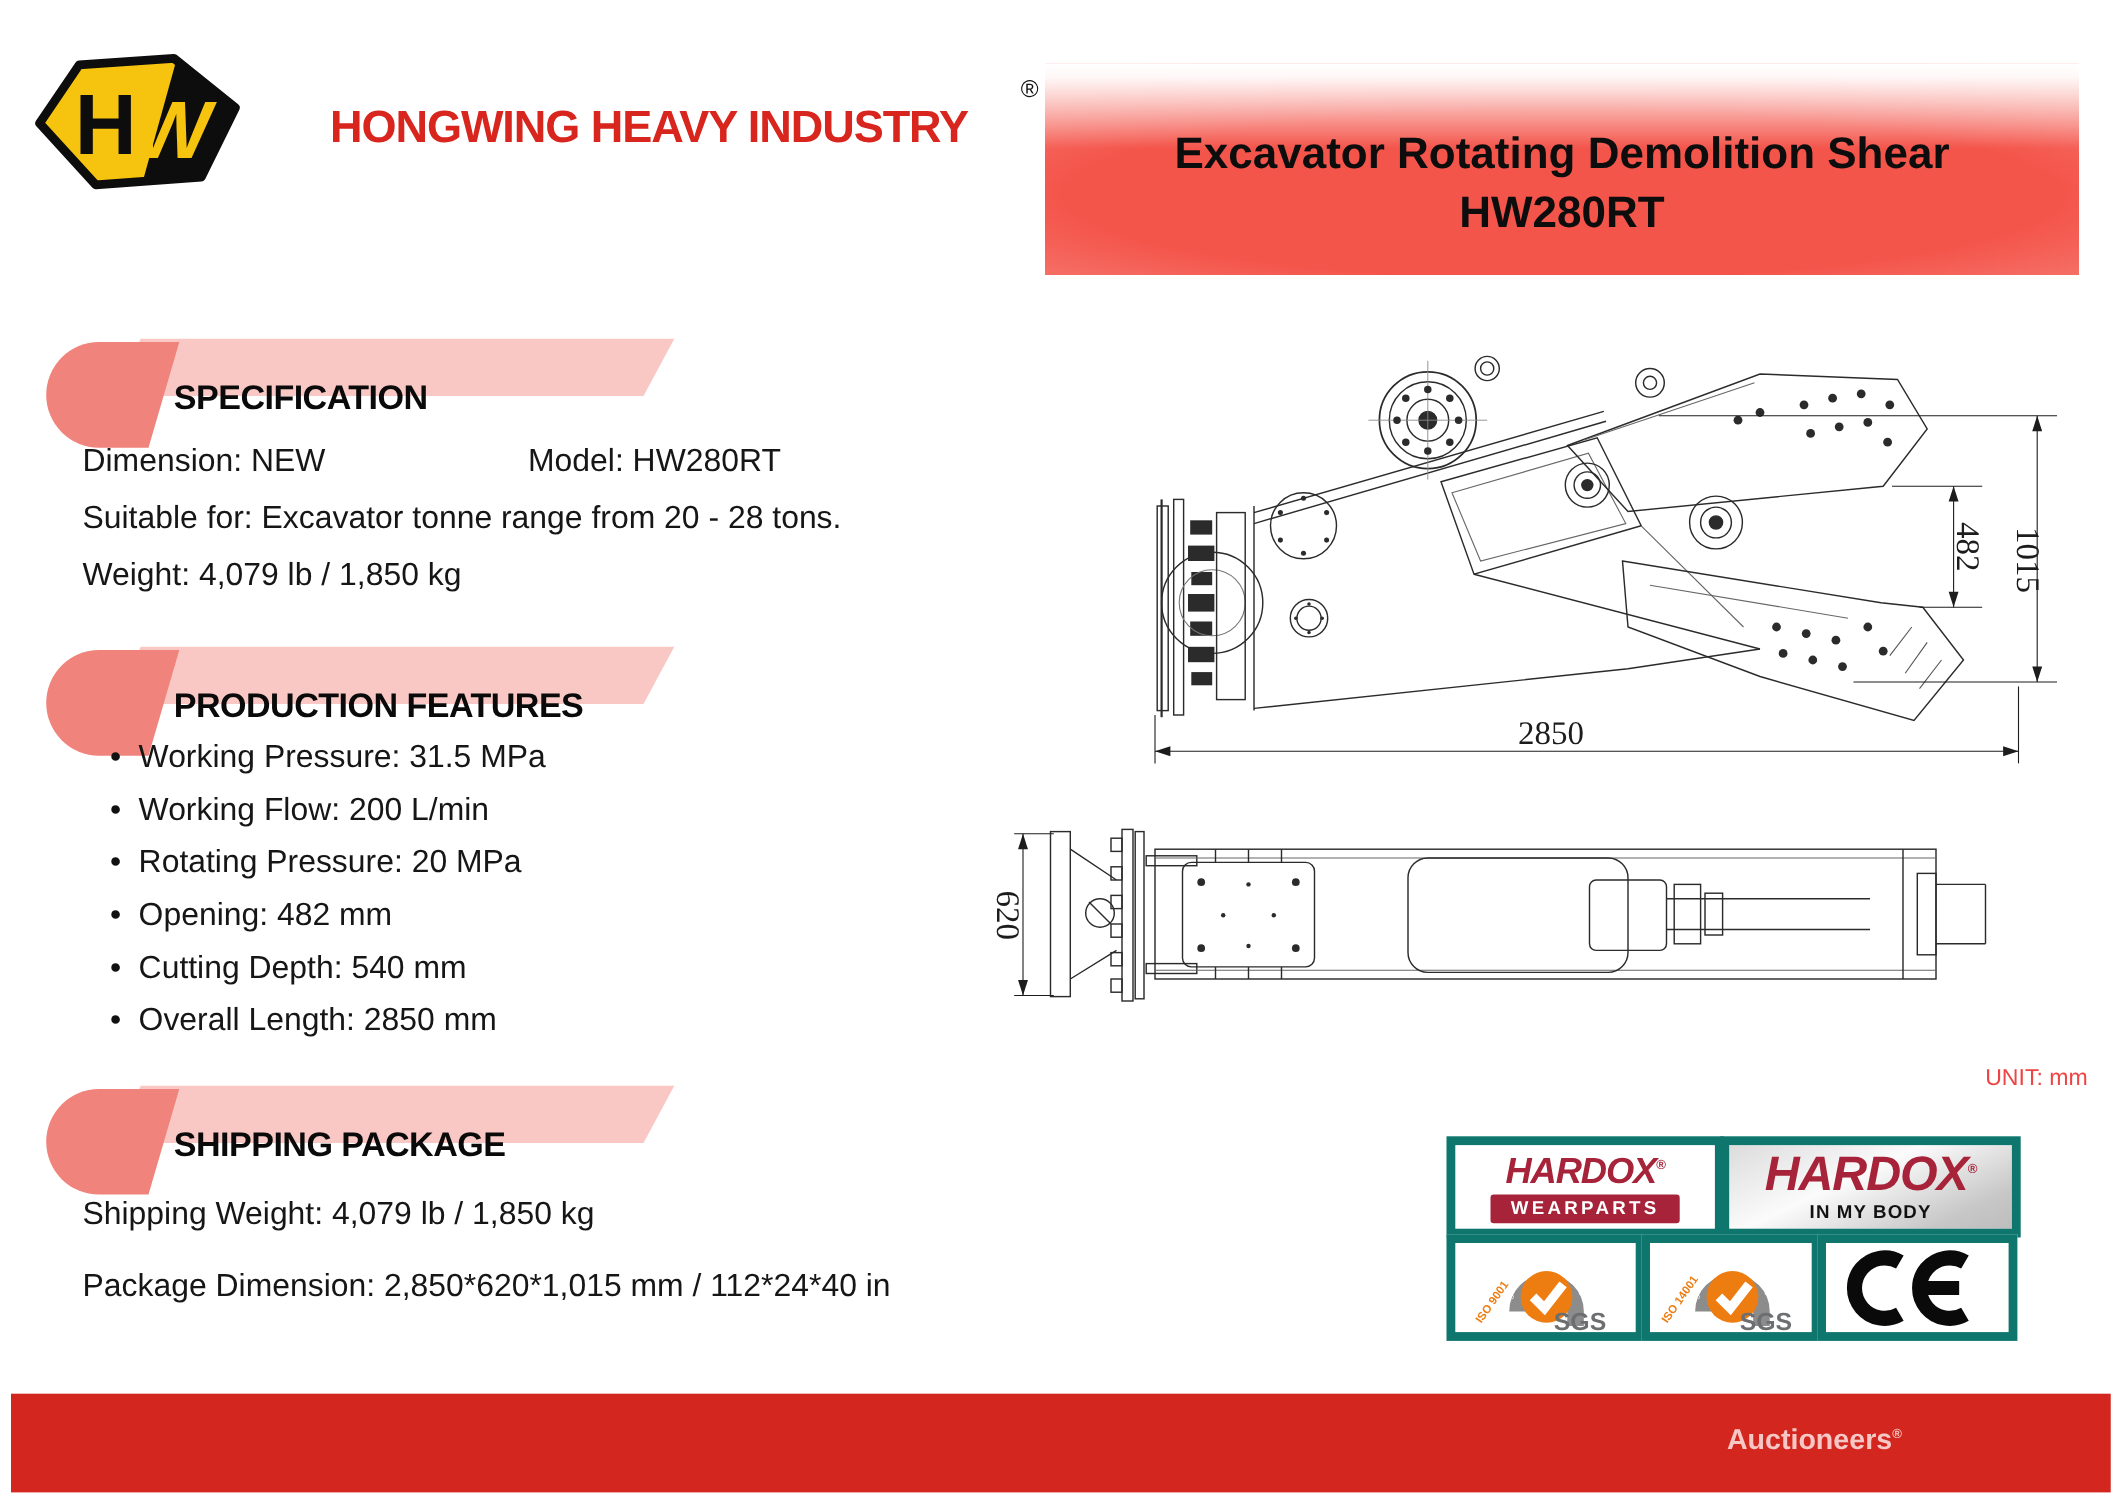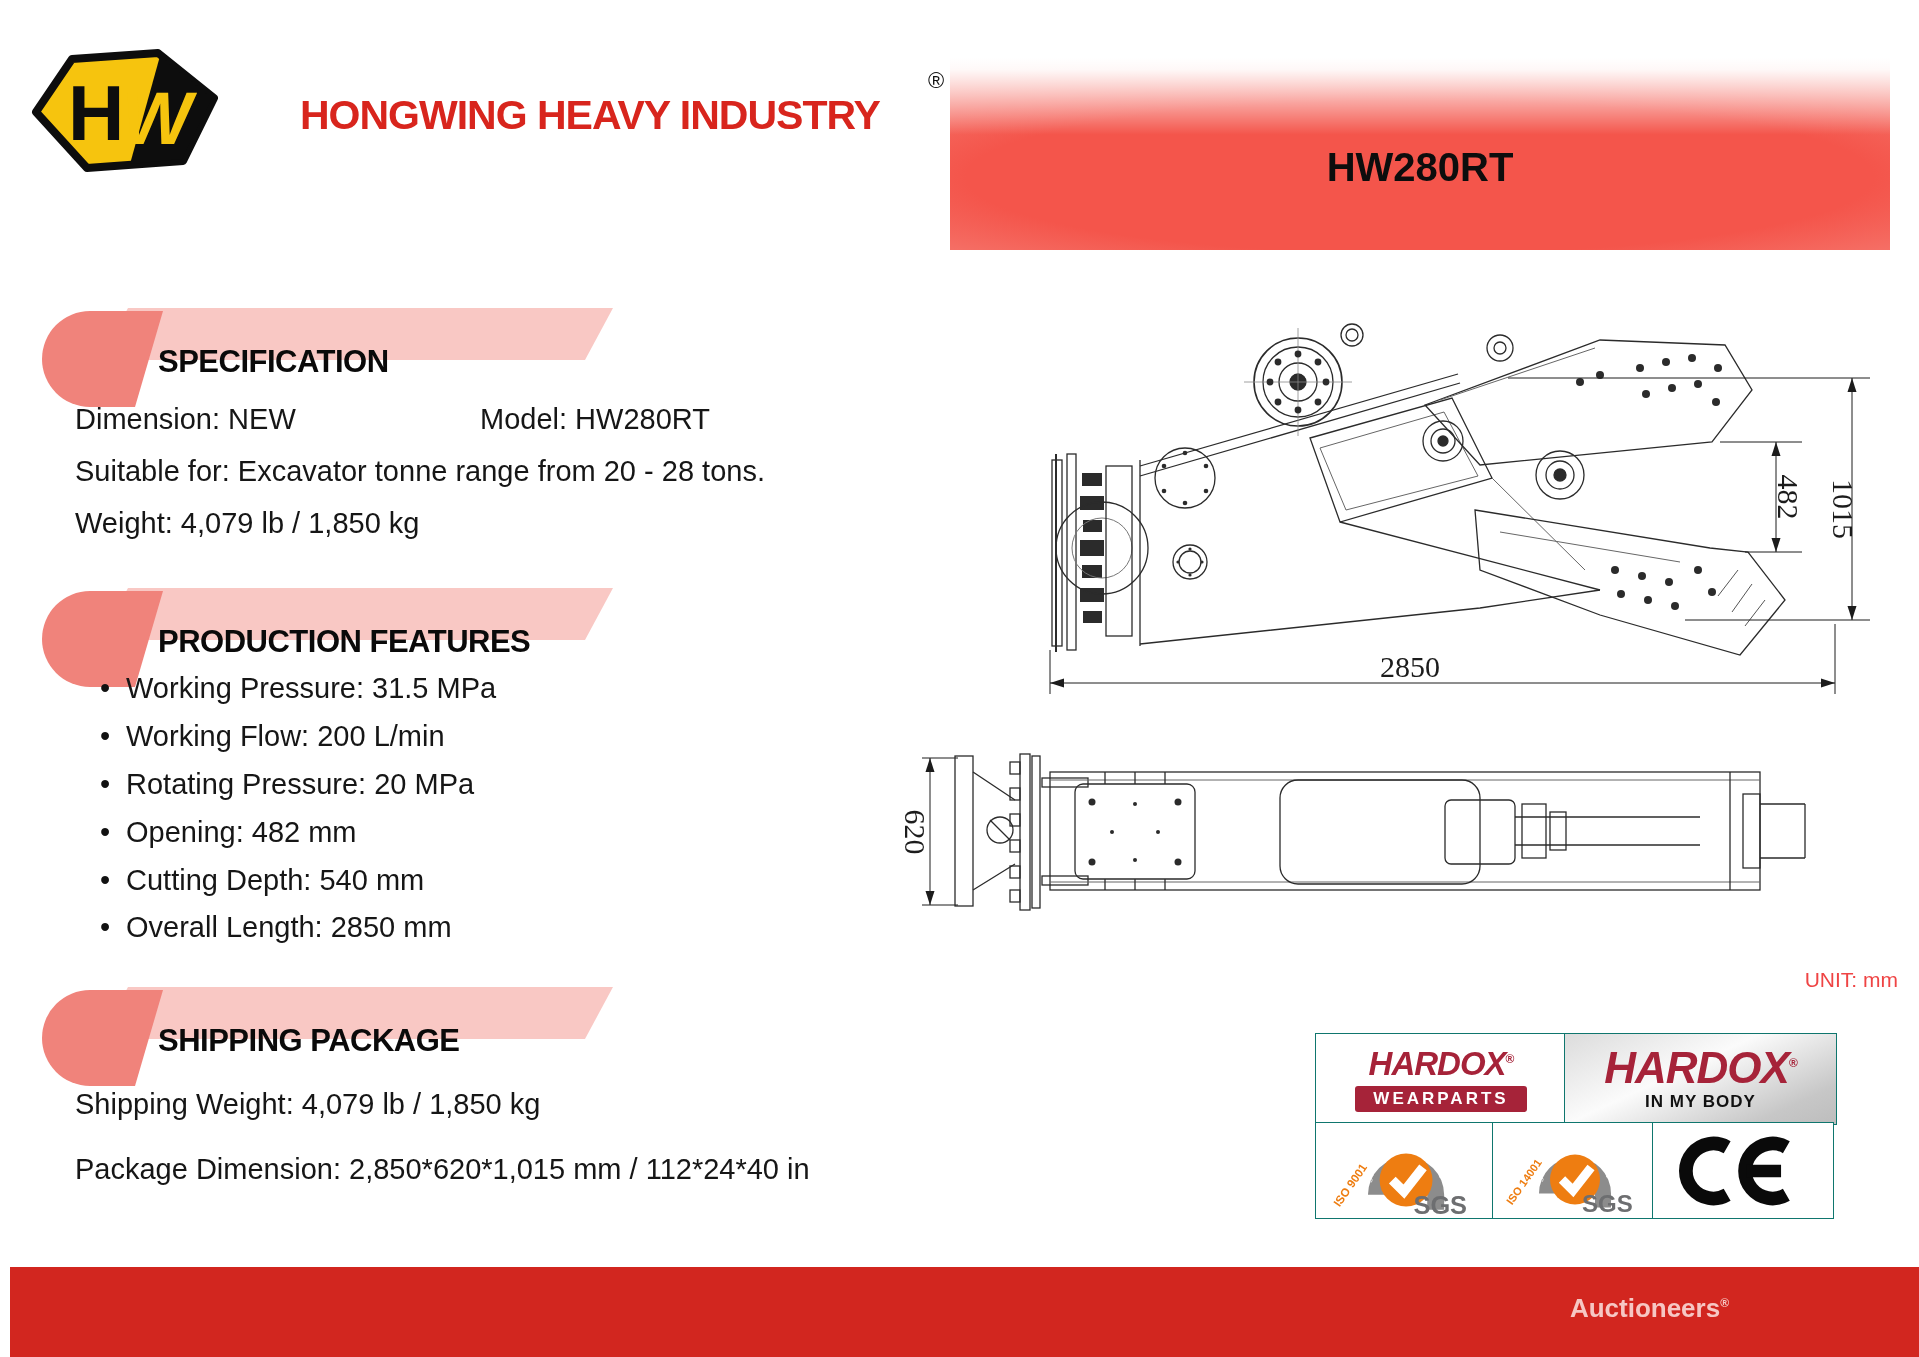--- a/index.html
+++ b/index.html
@@ -35,21 +35,21 @@
 
   
   .dim-label{font-family:"Liberation Serif",serif;font-size:30px;color:#1c1c1c;
              text-align:center;white-space:nowrap;}
   .dim-v{transform:rotate(90deg);}
   .unit-note{right:21px;top:968px;font-size:21px;color:#ef4444;}
 
   
   .cert-grid{left:1315px;top:1033px;width:525px;}
   .cert-row{display:flex;}
-  .cell{border:1px solid #0f766e;background:#fff;box-sizing:border-box;
+  .cell{border:8px solid #0f766e;background:#fff;box-sizing:border-box;
         display:flex;flex-direction:column;align-items:center;justify-content:center;}
   .hardox-word{font-weight:800;font-style:italic;color:#a62339;letter-spacing:-1px;line-height:1;}
   .hardox-reg{font-size:12px;vertical-align:super;font-style:normal;}
   .wearparts-bar{margin-top:6px;background:#a62339;color:#fff;font-weight:700;font-size:17px;
                  letter-spacing:3px;padding:3px 18px;border-radius:3px;}
   .inmybody{background:linear-gradient(155deg,#dcdcdc 0%,#fbfbfb 42%,#c7c7c7 82%,#bdbdbd 100%);}
   .inmybody-sub{font-size:17px;font-weight:700;color:#111;letter-spacing:1px;margin-top:2px;}
 
   
   .footer-bar{left:10px;top:1267px;width:1909px;height:90px;background:#d2261f;overflow:hidden;}
@@ -67,20 +67,21 @@
   <svg class="abs logo" width="190" height="128" viewBox="0 0 190 128">
     <polygon points="6,64 42,11 128,5 184,50 153,113 57,120" fill="#f6c40e" stroke="#0d0d0d" stroke-width="8" stroke-linejoin="round"></polygon>
     <polygon points="130,8 182,50 152,111 100,116" fill="#0d0d0d"></polygon>
     <text x="38" y="92" font-family="Liberation Sans, sans-serif" font-size="78" font-weight="800" fill="#0d0d0d">H</text>
     <text x="92" y="96" font-family="Liberation Sans, sans-serif" font-size="74" font-weight="800" font-style="italic" fill="#f6c40e">W</text>
   </svg>
   <div class="abs company">HONGWING HEAVY INDUSTRY</div>
   <div class="abs reg-mark">®</div>
 
   <div class="abs banner">
+    <div class="banner-line">Excavator Rotating Demolition Shear</div>
     <div class="banner-line">HW280RT</div>
   </div>
 
   <svg class="abs band" style="top:305px" viewBox="0 0 600 106">
     <path d="M 100 3 L 585 3 L 557 55 L 72 55 Z" fill="#f9c8c4"></path>
     <path d="M 135 6 L 62 6 A 48 48 0 0 0 62 102 L 107 102 Z" fill="#f0837b"></path>
   </svg>
   <div class="abs band-label" style="top:344px">SPECIFICATION</div>
 
   <div class="abs t" style="left:75px;top:403px">Dimension: NEW</div>

